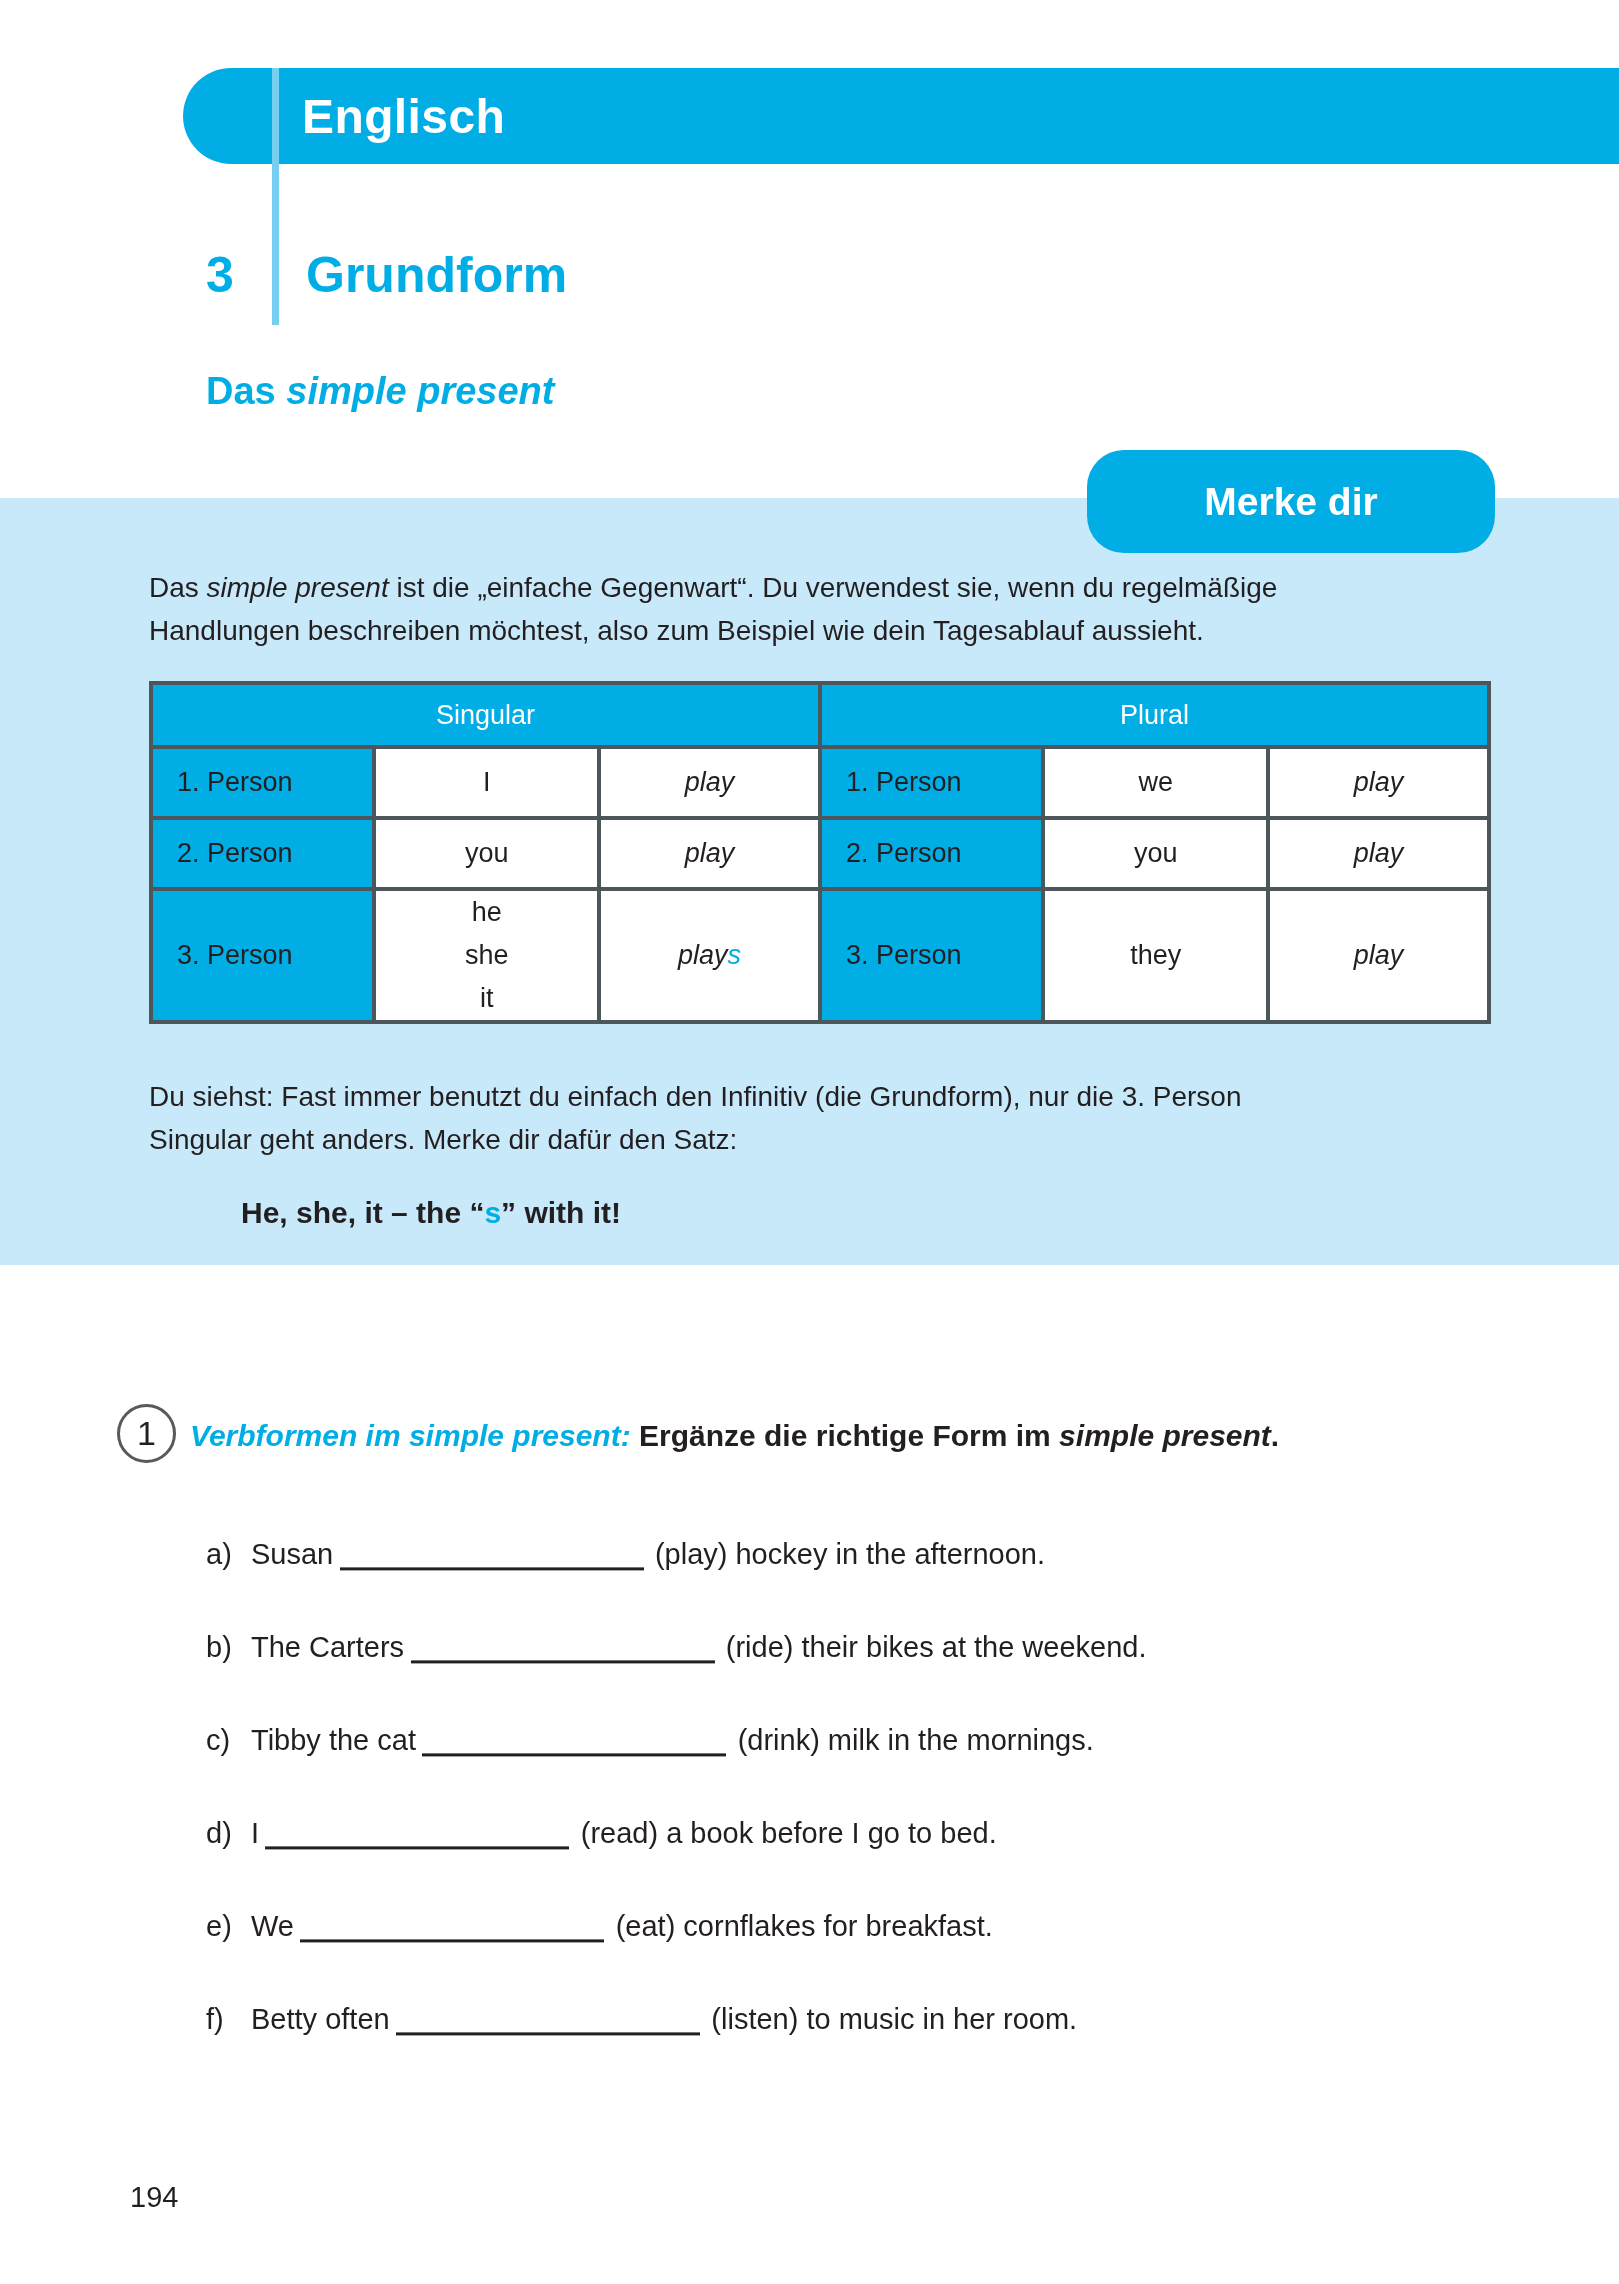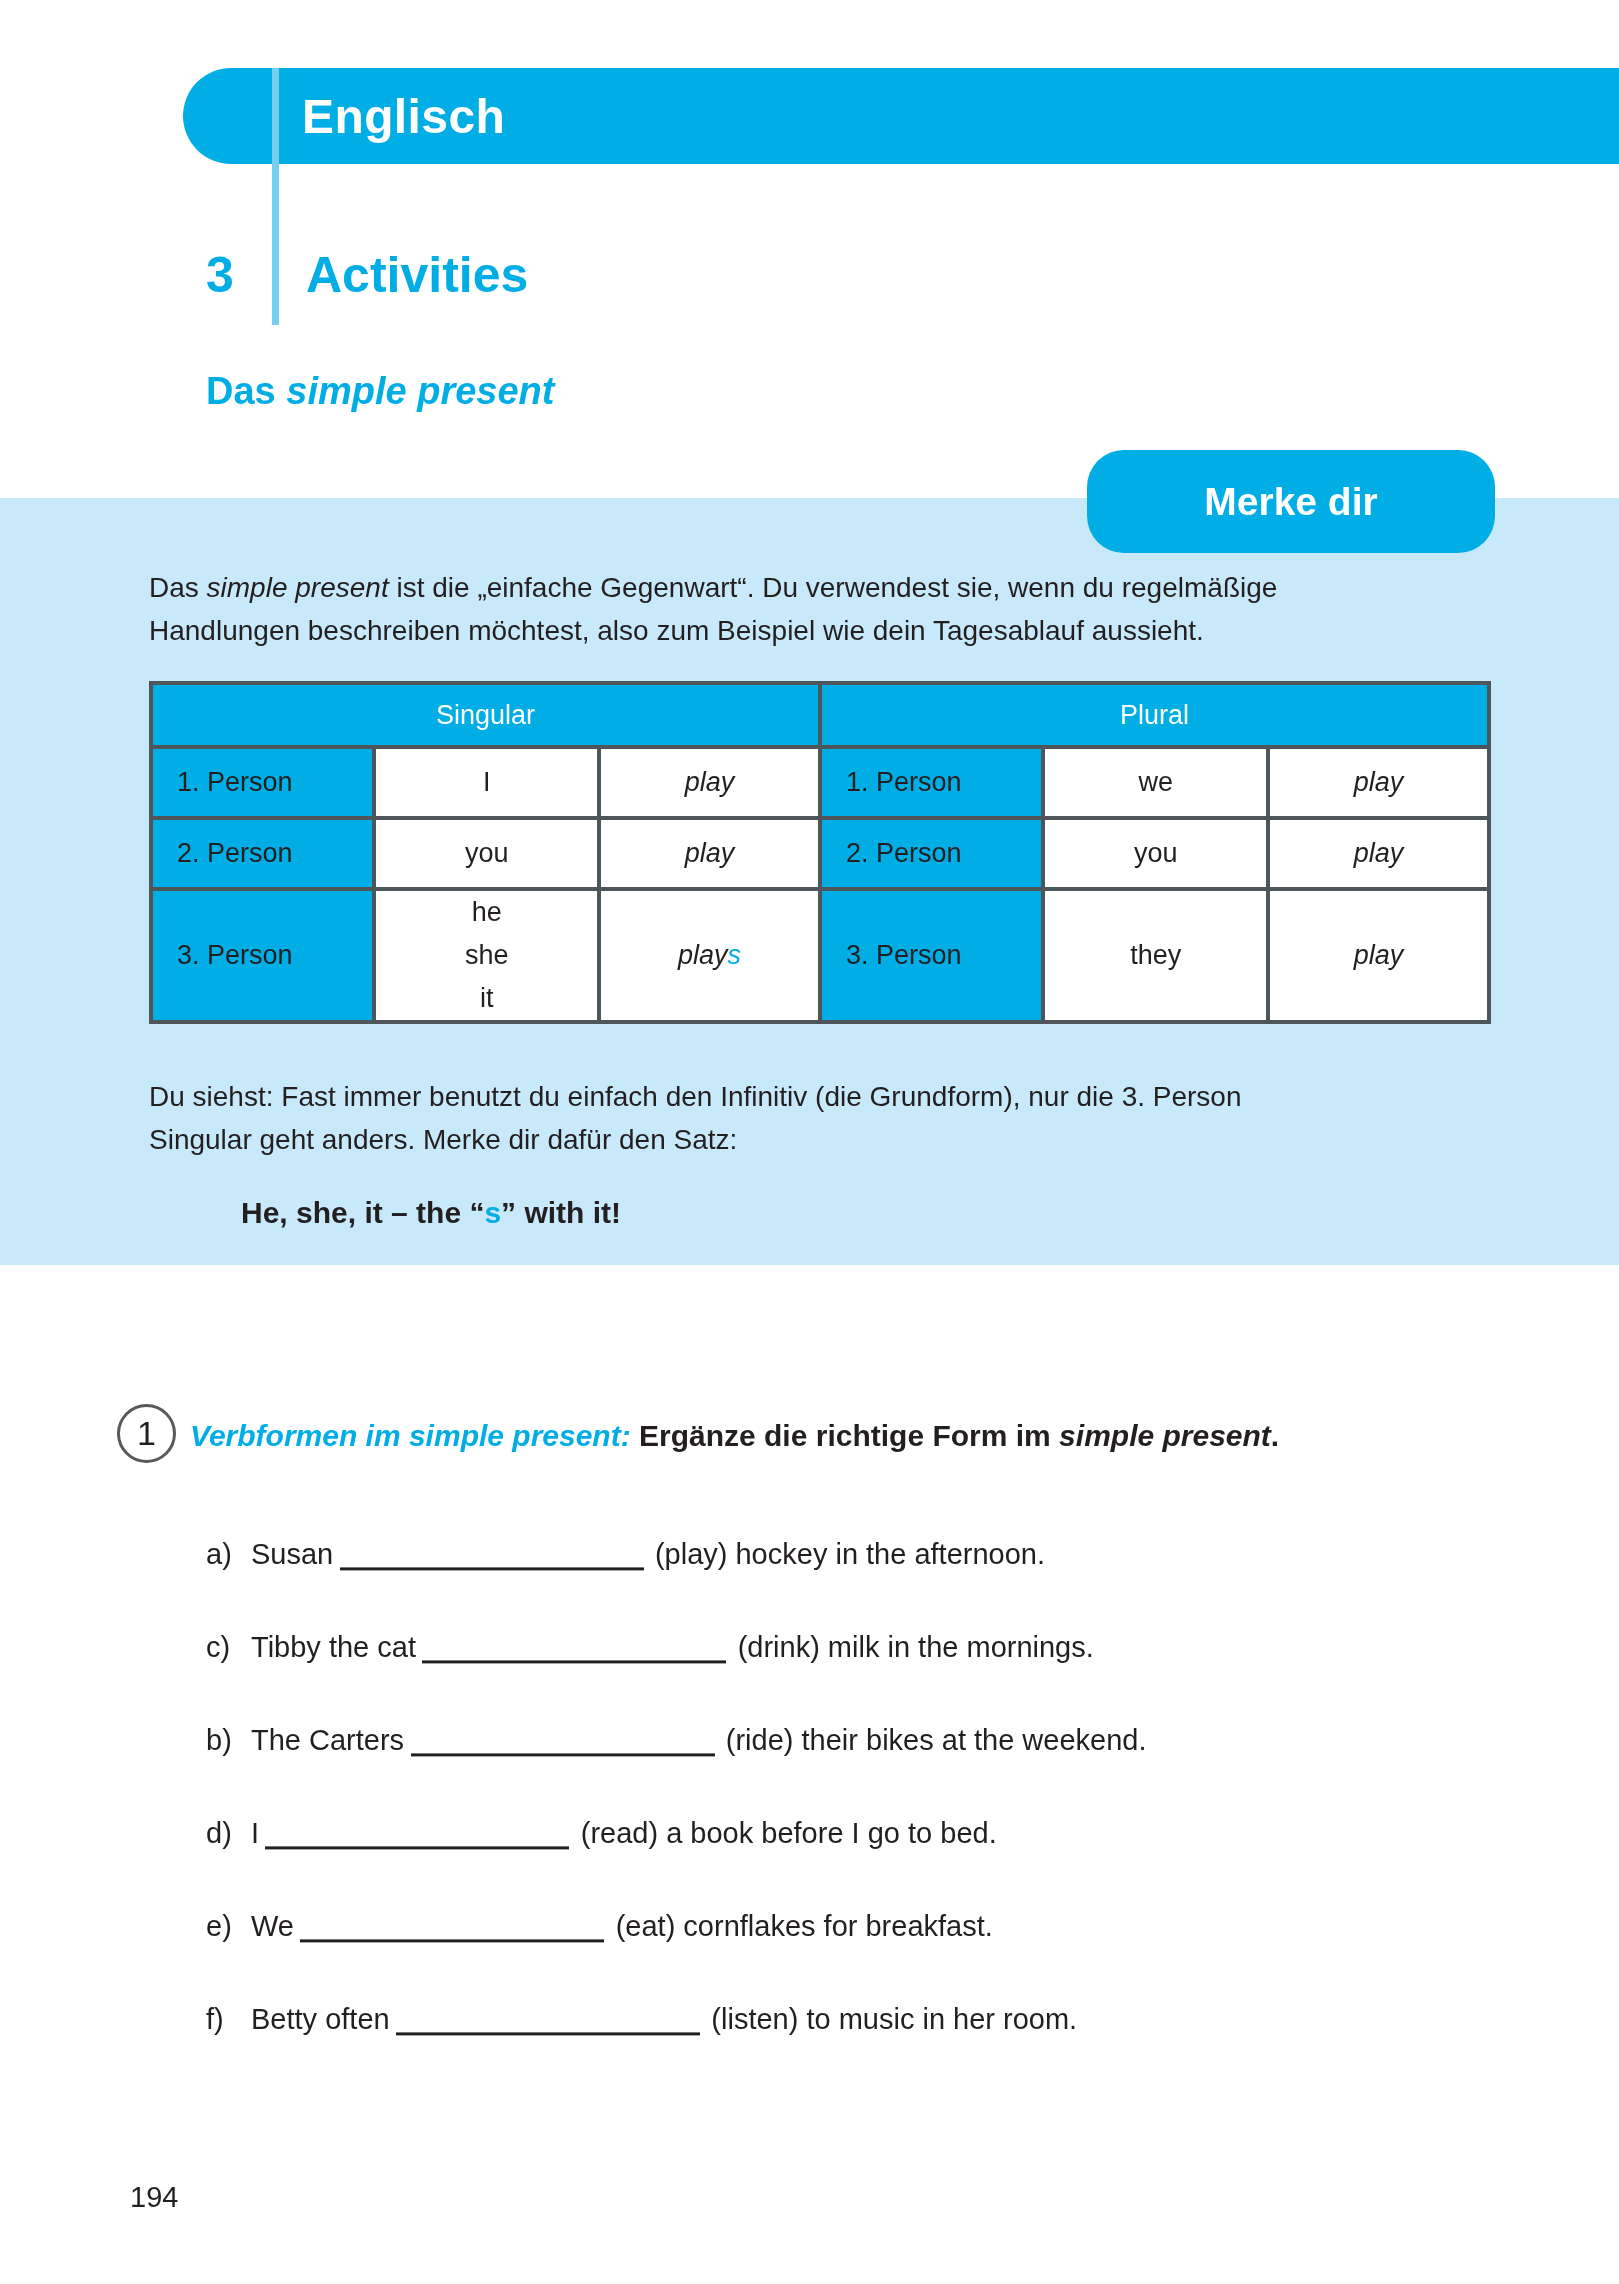--- a/index.html
+++ b/index.html
@@ -143,21 +143,21 @@
 </style>
 </head>
 <body>
 
 <div class="banner">
   <span class="banner-title">Englisch</span>
 </div>
 <div class="chapter-rule"></div>
 
 <div class="chapter-number">3</div>
-<div class="chapter-title">Activities</div>
+<div class="chapter-title">Grundform</div>
 
 <div class="section-title"><span>Das </span><span class="it">simple present</span></div>
 
 <section class="note-box">
   <div class="badge">
     <span>Merke dir</span>
   </div>
 
   <div class="box-inner">
     <div class="intro-line"><span>Das </span><span class="it">simple present</span><span> ist die „einfache Gegenwart“. Du verwendest sie, wenn du regelmäßige</span></div>
@@ -219,21 +219,21 @@
   </div>
 </section>
 
 <div class="ex-circle">
   <span>1</span>
 </div>
 <div class="ex-title"><span class="blue">Verbformen im simple present:</span><span> Ergänze die richtige Form im </span><span class="it">simple present</span><span>.</span></div>
 
 <div class="items">
   <div class="item"><span class="item-label">a)</span><span>Susan</span><span class="blank"></span><span>(play) hockey in the afternoon.</span></div>
+  <div class="item"><span class="item-label">b)</span><span>The Carters</span><span class="blank"></span><span>(ride) their bikes at the weekend.</span></div>
   <div class="item"><span class="item-label">c)</span><span>Tibby the cat</span><span class="blank"></span><span>(drink) milk in the mornings.</span></div>
-  <div class="item"><span class="item-label">b)</span><span>The Carters</span><span class="blank"></span><span>(ride) their bikes at the weekend.</span></div>
   <div class="item"><span class="item-label">d)</span><span>I</span><span class="blank"></span><span>(read) a book before I go to bed.</span></div>
   <div class="item"><span class="item-label">e)</span><span>We</span><span class="blank"></span><span>(eat) cornflakes for breakfast.</span></div>
   <div class="item"><span class="item-label">f)</span><span>Betty often</span><span class="blank"></span><span>(listen) to music in her room.</span></div>
 </div>
 
 <div class="page-number">194</div>
 
 
 </body></html>

